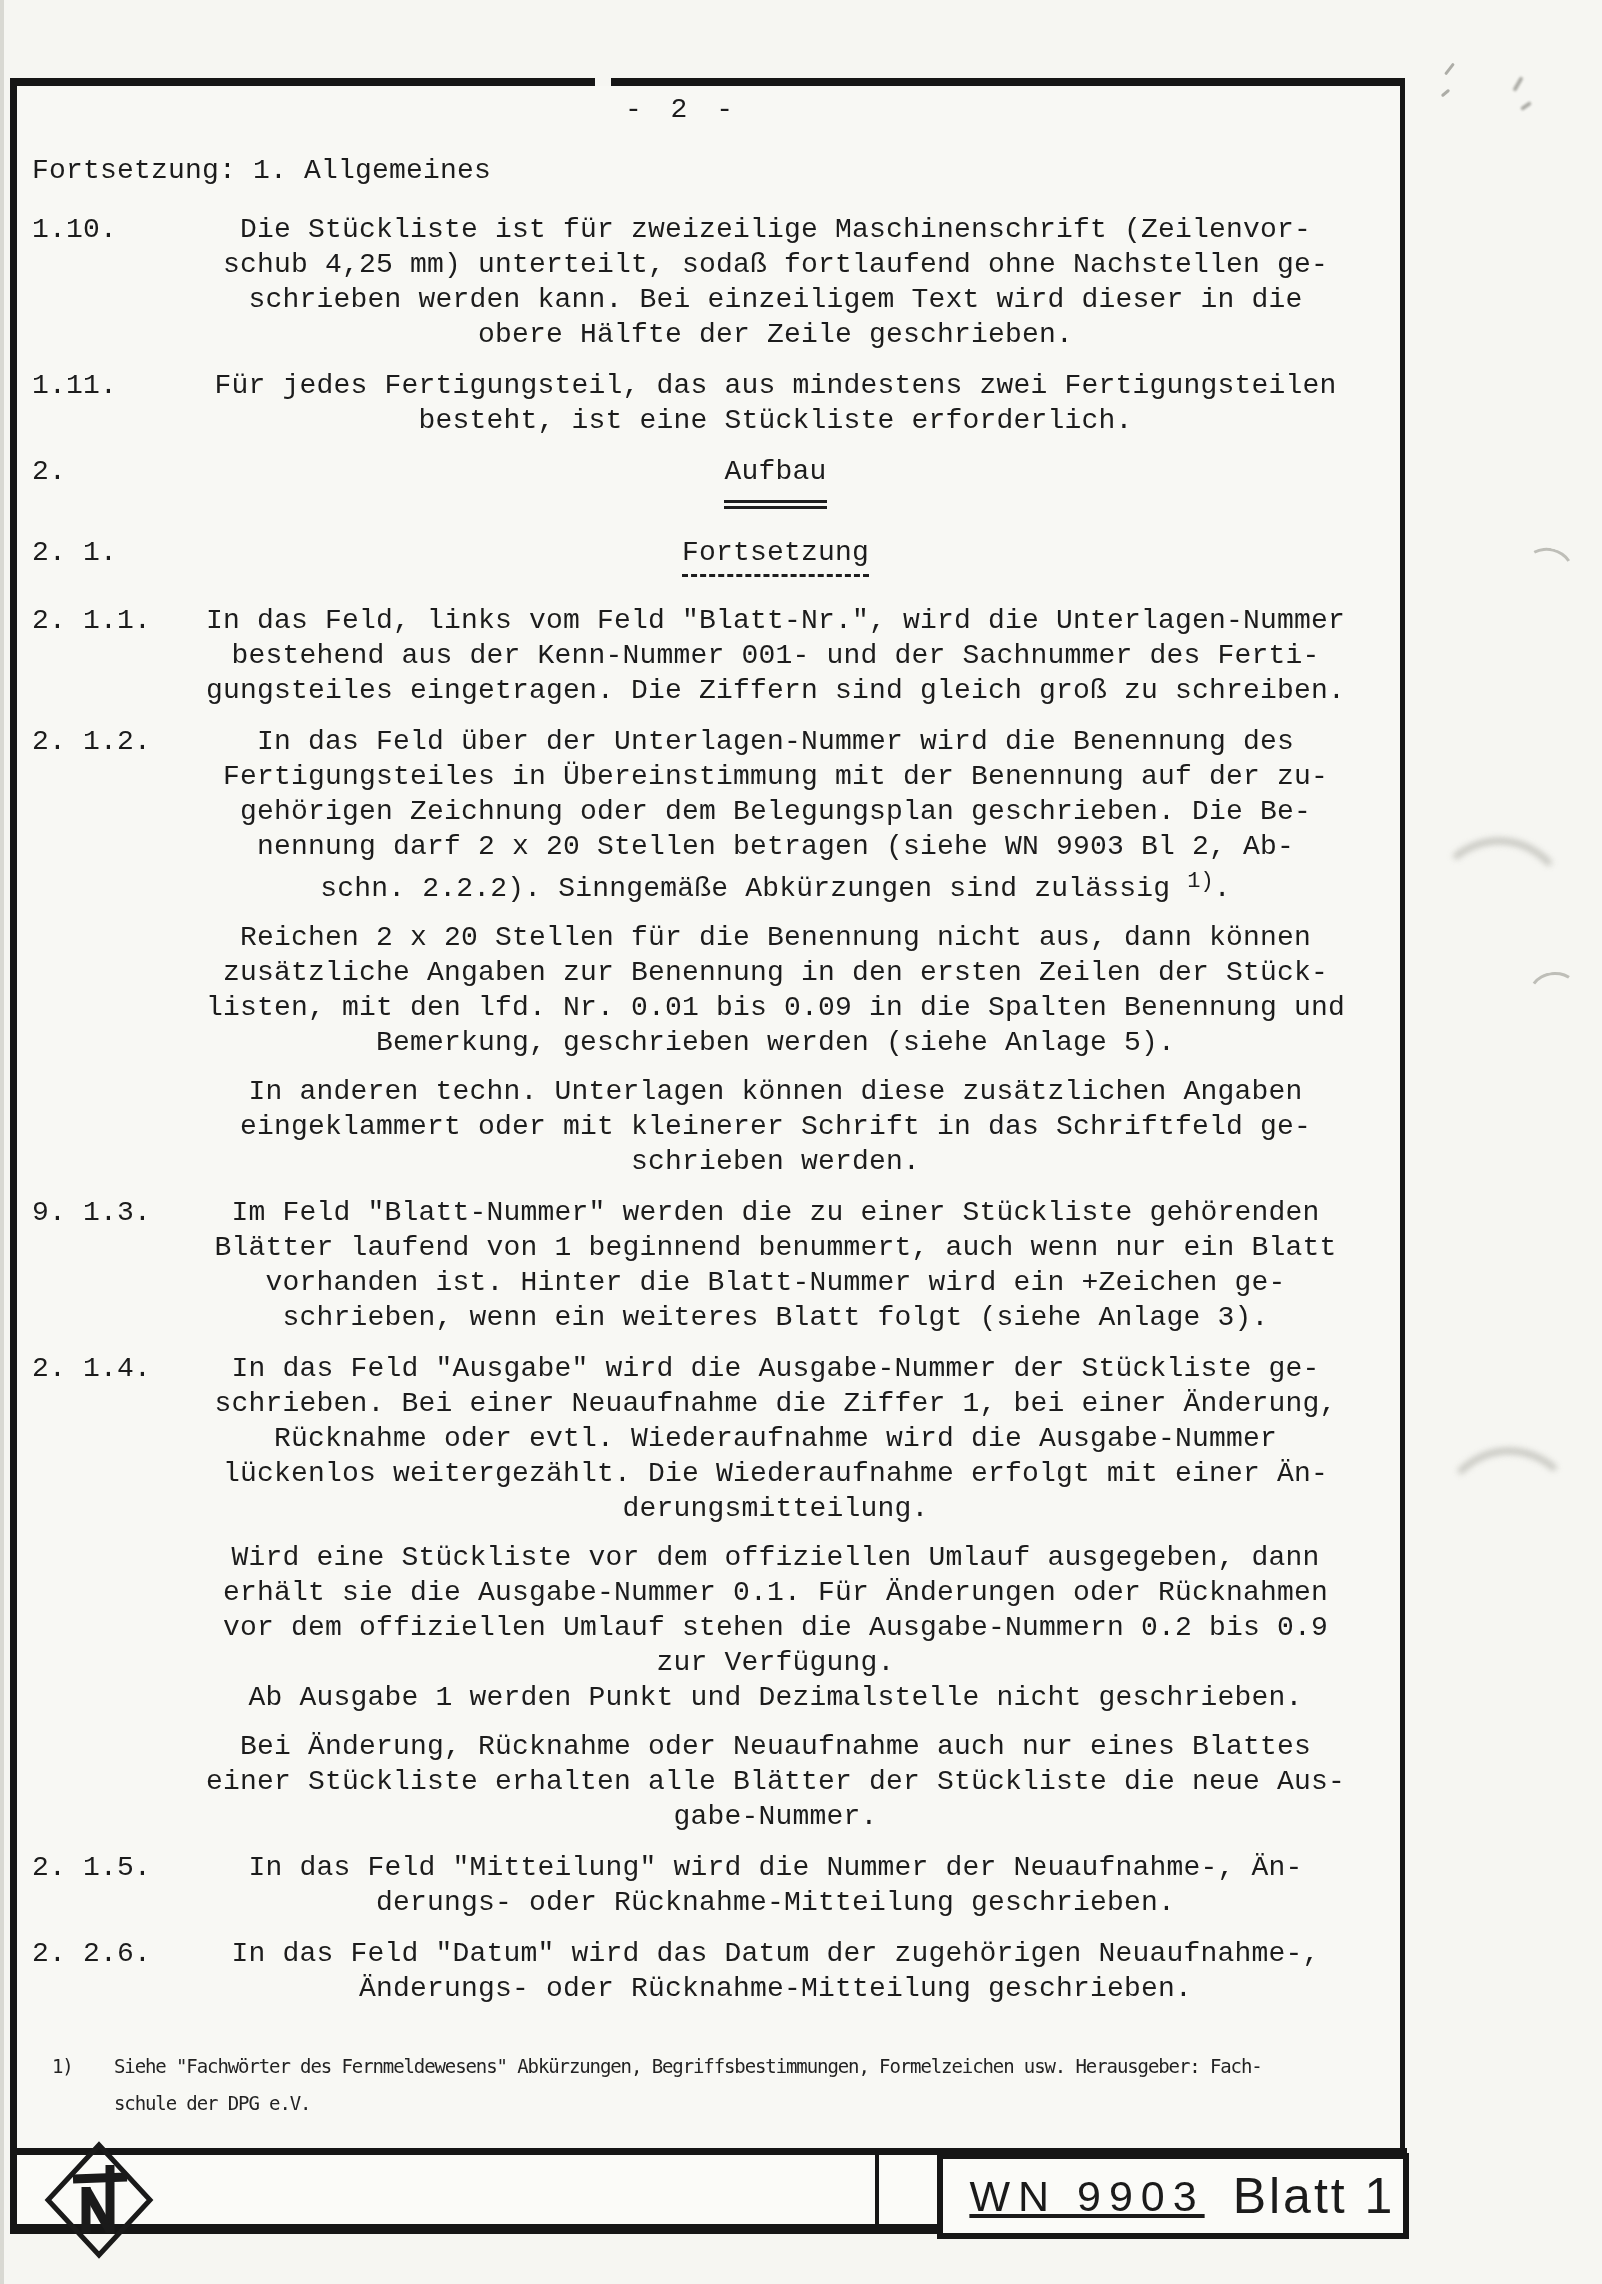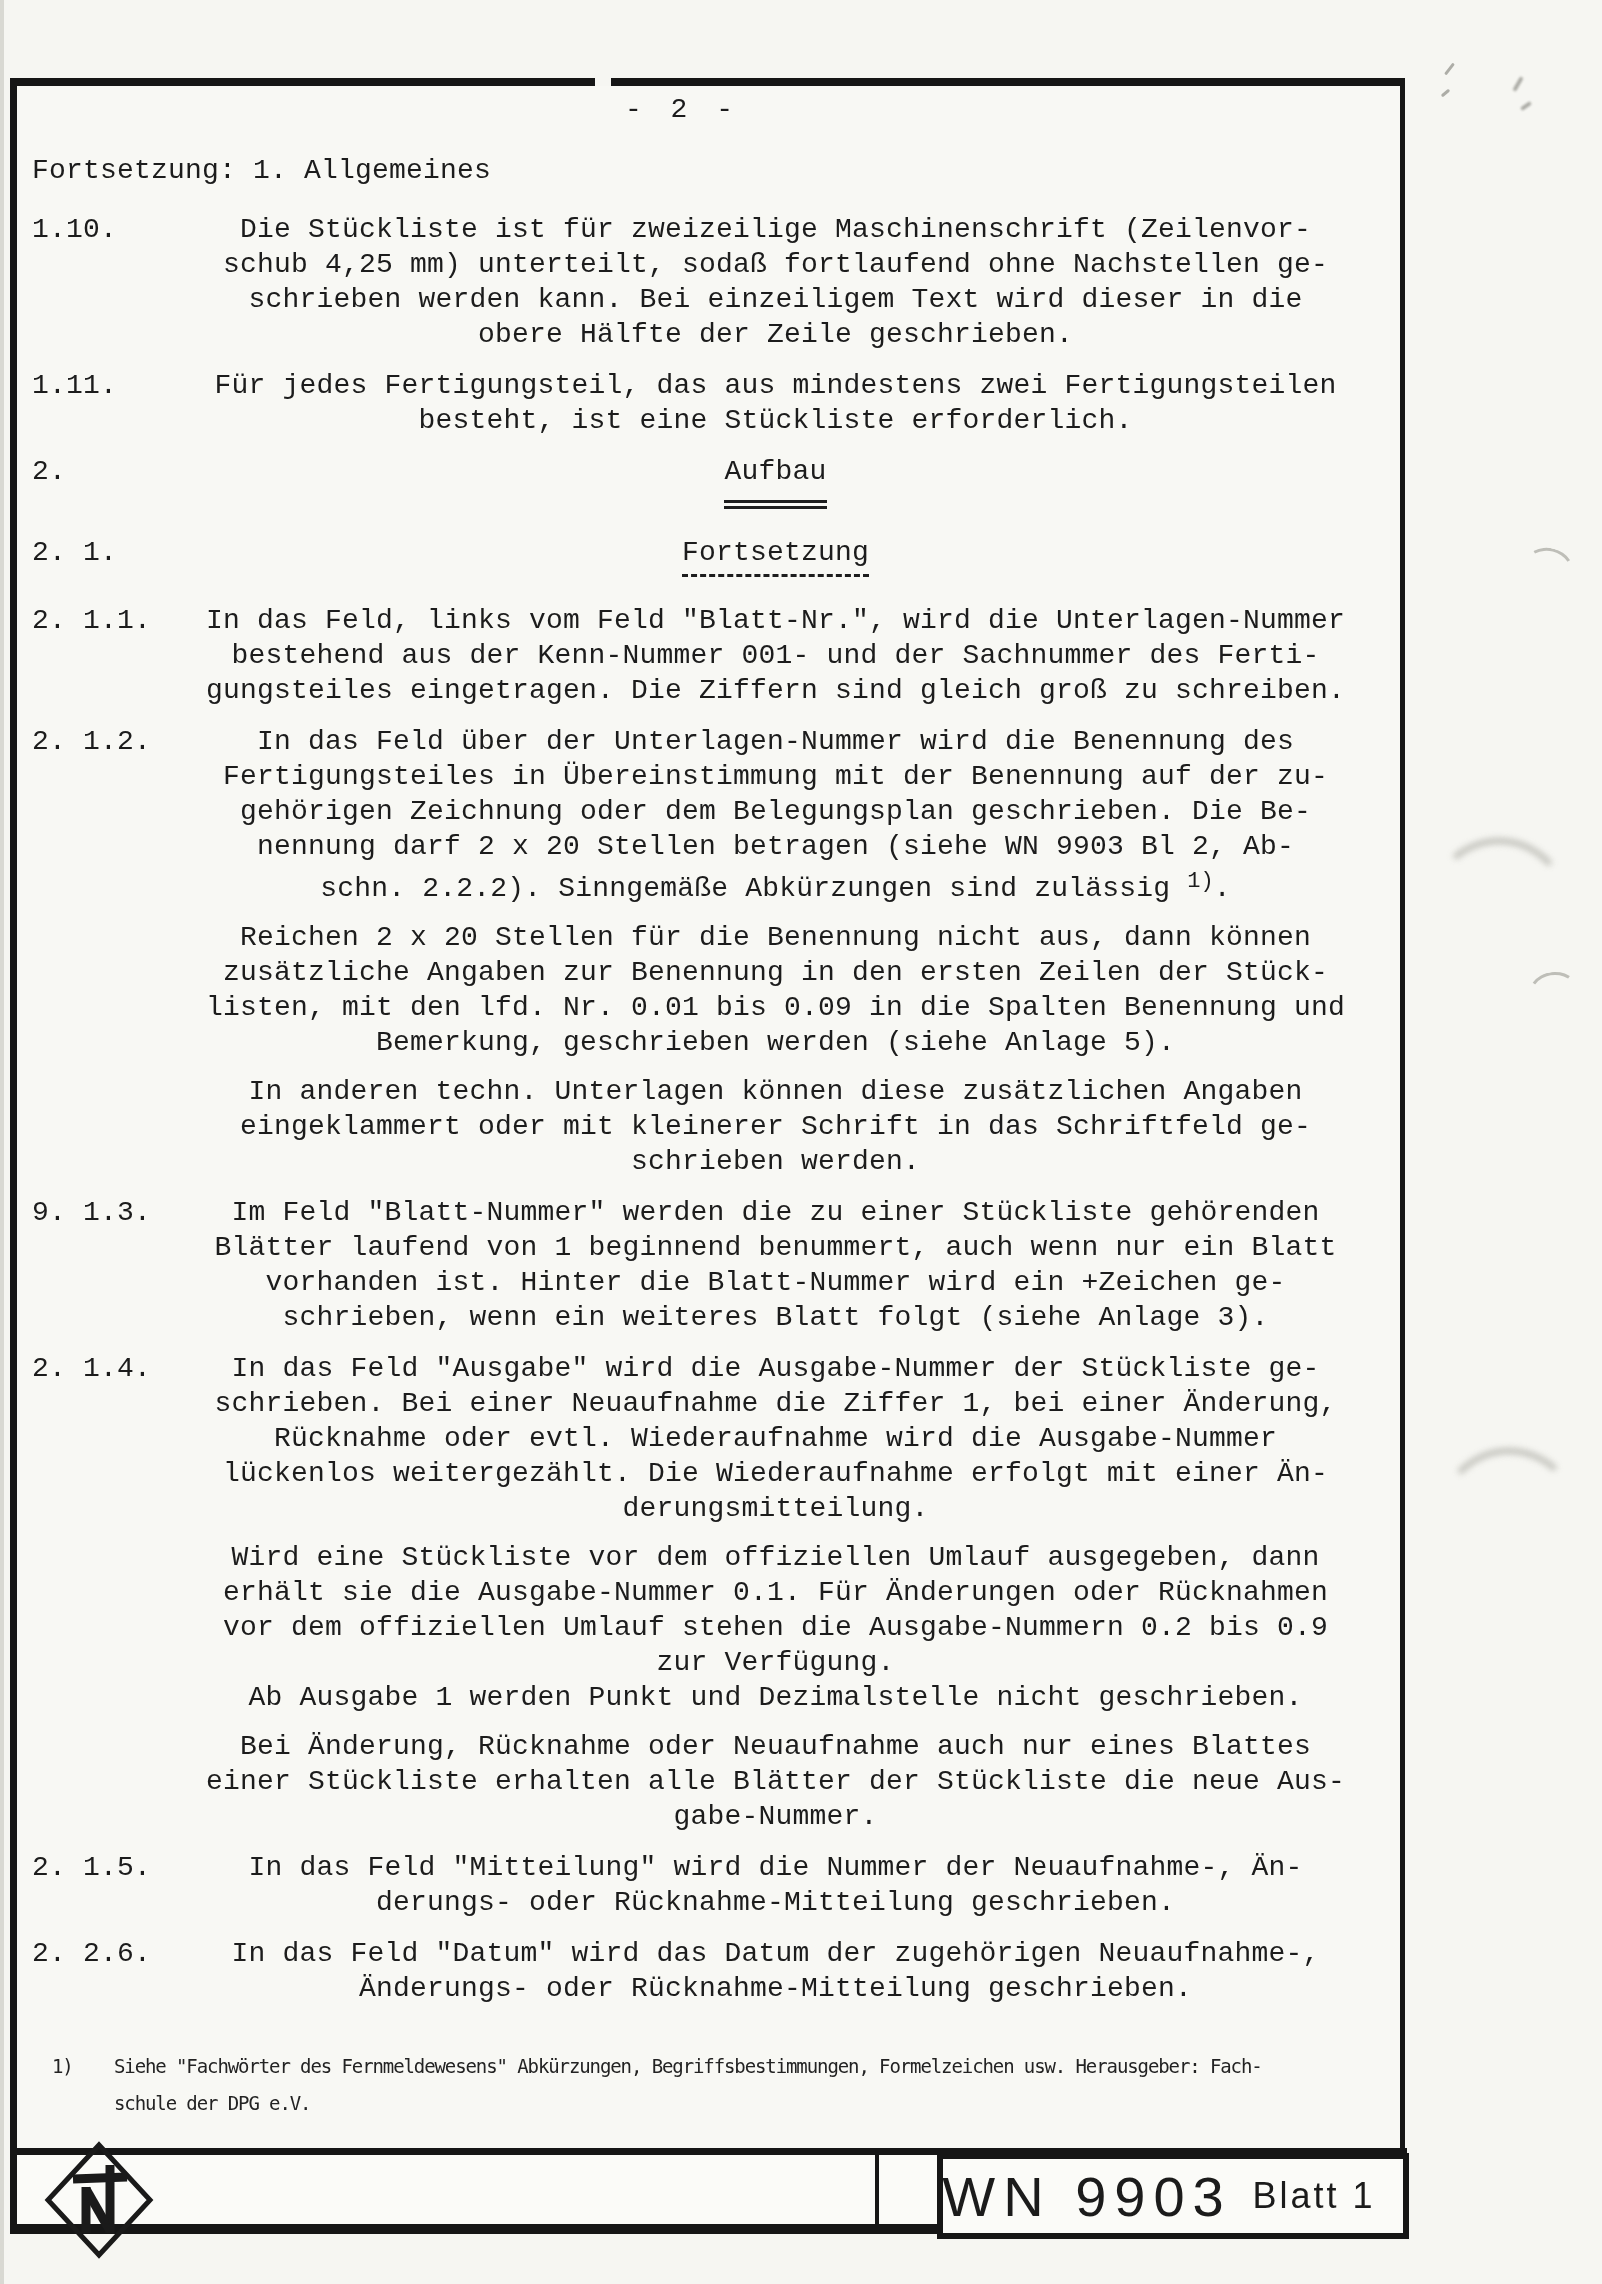--- a/index.html
+++ b/index.html
@@ -49,28 +49,29 @@
     position:absolute; left:10px; top:2148px; width:1397px; height:86px;
     box-sizing:border-box; background:#fbfbf8;
     border-top:7px solid #161616; border-bottom:10px solid #161616;
     border-left:7px solid #161616; border-right:5px solid #161616;
   }
   .footer-divider{ position:absolute; left:858px; top:0; width:4px; height:100%; background:#161616; }
   .doc-cell{
     position:absolute; left:920px; top:-2px; width:288px; height:74px;
     border:6px solid #161616; background:#fbfbf8;
     display:flex; align-items:center; justify-content:center;
-    font-family:"Liberation Sans", sans-serif; font-size:56px; letter-spacing:8px; color:#1b1b1b;
+    font-family:"Liberation Sans", sans-serif; font-size:43px; letter-spacing:8px; color:#1b1b1b;
     white-space:nowrap;
+    text-decoration:underline;
   }
   .sheet-cell{
     position:absolute; left:1208px; top:-2px; width:178px; height:74px;
     border:6px solid #161616; border-left:0; background:#fbfbf8;
     display:flex; align-items:center; justify-content:center;
-    font-family:"Liberation Sans", sans-serif; font-size:36px; letter-spacing:3px; color:#1b1b1b;
+    font-family:"Liberation Sans", sans-serif; font-size:50px; letter-spacing:3px; color:#1b1b1b;
     white-space:nowrap;
   }
   .logo-wrap{ position:absolute; left:26px; top:-14px; }
   
   .punch{
     position:absolute; width:130px; height:130px; border-radius:50%;
     border:6px solid transparent; border-top-color:#b5b5ae;
     filter:blur(3px); opacity:.8;
   }
   .punch-1{ left:1428px; top:838px; transform:rotate(4deg); }

